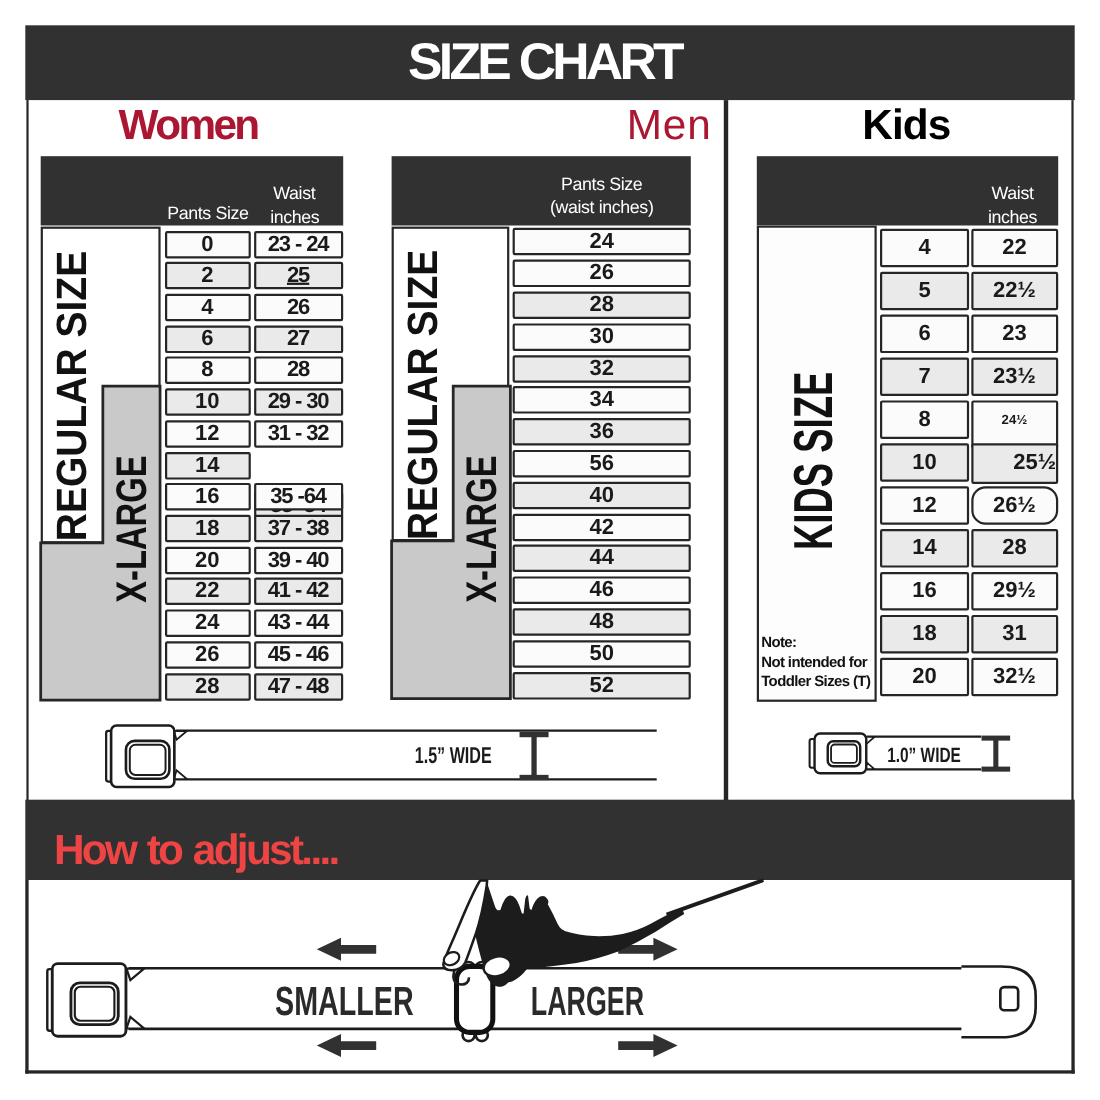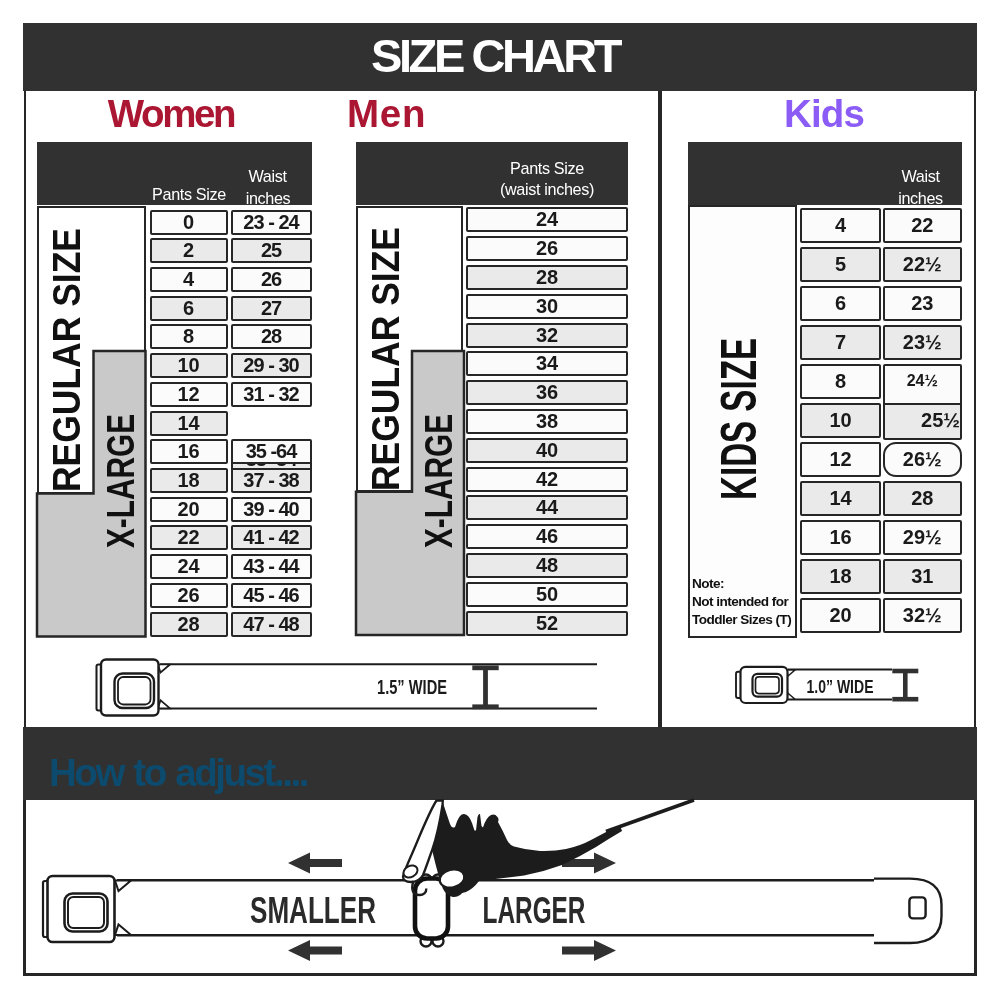--- a/index.html
+++ b/index.html
@@ -8,37 +8,37 @@
   .hdrlbl{position:absolute;color:#fff;text-align:center;}
 </style></head>
 <body>
 <div class="abs" style="left:0;top:0;width:1000px;height:1000px;background:#fff;">
 
 <div class="abs" style="left:23px;top:23px;width:954px;height:68px;background:#313131;"></div>
 <div class="abs" style="left:-5px;top:27.5px;width:1000px;text-align:center;color:#fff;font-size:47px;font-weight:bold;letter-spacing:-3.4px;">SIZE CHART</div>
 <div class="abs" style="left:23.5px;top:91px;width:952.5px;height:640px;border-left:2.6px solid #262626;border-right:2.6px solid #262626;"></div>
 <div class="abs" style="left:658px;top:91px;width:3.6px;height:640px;background:#262626;"></div>
 <div class="abs" style="left:21px;top:92px;width:300px;text-align:center;color:#ab1632;font-size:38.5px;font-weight:bold;letter-spacing:-2.4px;">Women</div>
-<div class="abs" style="left:347px;top:92px;width:300px;text-align:left;color:#ab1632;font-size:38.5px;font-weight:bold;letter-spacing:0.8px;">Men</div>
-<div class="abs" style="left:674px;top:92px;width:300px;text-align:center;color:#8b5cf6;font-size:38.5px;font-weight:bold;letter-spacing:-0.8px;">Kids</div>
+<div class="abs" style="left:347px;top:92px;width:300px;text-align:right;color:#ab1632;font-size:38.5px;font-weight:normal;letter-spacing:0.8px;">Men</div>
+<div class="abs" style="left:674px;top:92px;width:300px;text-align:center;color:#000000;font-size:38.5px;font-weight:bold;letter-spacing:-0.8px;">Kids</div>
 <div class="abs" style="left:37px;top:141.5px;width:275px;height:63.5px;background:#313131;"></div>
 <div class="abs" style="left:356px;top:141.5px;width:272px;height:63.5px;background:#313131;"></div>
 <div class="abs" style="left:687.5px;top:142px;width:274.5px;height:62.5px;background:#313131;"></div>
 <div class="hdrlbl" style="left:109px;top:184.7px;width:160px;font-size:16.2px;letter-spacing:-0.35px;">Pants Size</div>
 <div class="hdrlbl" style="left:187.5px;top:166.7px;width:160px;font-size:16.2px;letter-spacing:-0.35px;">Waist</div>
 <div class="hdrlbl" style="left:188px;top:188.7px;width:160px;font-size:16.2px;letter-spacing:-0.35px;">inches</div>
 <div class="hdrlbl" style="left:467px;top:158.7px;width:160px;font-size:16.2px;letter-spacing:-0.35px;">Pants Size</div>
 <div class="hdrlbl" style="left:467px;top:180.2px;width:160px;font-size:16.2px;letter-spacing:-0.35px;">(waist inches)</div>
 <div class="hdrlbl" style="left:761px;top:184.7px;width:160px;font-size:16.2px;letter-spacing:-0.35px;margin-top:29px;">Size</div>
 <div class="hdrlbl" style="left:840.5px;top:166.7px;width:160px;font-size:16.2px;letter-spacing:-0.35px;">Waist</div>
 <div class="hdrlbl" style="left:840.5px;top:188.7px;width:160px;font-size:16.2px;letter-spacing:-0.35px;">inches</div>
 <div class="cell" style="left:149.5px;top:209.5px;width:78px;height:25.0px;background:#fbfbfb;font-size:20px;line-height:20.5px;">0</div>
 <div class="cell" style="left:230.5px;top:209.5px;width:81px;height:25.0px;background:#fbfbfb;font-size:20px;line-height:20.5px;letter-spacing:-1px;">23 - 24</div>
 <div class="cell" style="left:149.5px;top:238.2px;width:78px;height:25.0px;background:#eaeaea;font-size:20px;line-height:20.5px;">2</div>
-<div class="cell" style="left:230.5px;top:238.2px;width:81px;height:25.0px;background:#eaeaea;font-size:20px;line-height:20.5px;letter-spacing:-1px;">25</div>
+<div class="cell" style="left:230.5px;top:238.2px;width:81px;height:25.0px;background:#eaeaea;font-size:20px;line-height:20.5px;letter-spacing:-1px;text-decoration:underline;">25</div>
 <div class="cell" style="left:149.5px;top:266.9px;width:78px;height:25.0px;background:#fbfbfb;font-size:20px;line-height:20.5px;">4</div>
 <div class="cell" style="left:230.5px;top:266.9px;width:81px;height:25.0px;background:#fbfbfb;font-size:20px;line-height:20.5px;letter-spacing:-1px;">26</div>
 <div class="cell" style="left:149.5px;top:295.7px;width:78px;height:25.0px;background:#eaeaea;font-size:20px;line-height:20.5px;">6</div>
 <div class="cell" style="left:230.5px;top:295.7px;width:81px;height:25.0px;background:#eaeaea;font-size:20px;line-height:20.5px;letter-spacing:-1px;">27</div>
 <div class="cell" style="left:149.5px;top:324.4px;width:78px;height:25.0px;background:#fbfbfb;font-size:20px;line-height:20.5px;">8</div>
 <div class="cell" style="left:230.5px;top:324.4px;width:81px;height:25.0px;background:#fbfbfb;font-size:20px;line-height:20.5px;letter-spacing:-1px;">28</div>
 <div class="cell" style="left:149.5px;top:353.1px;width:78px;height:25.0px;background:#eaeaea;font-size:20px;line-height:20.5px;">10</div>
 <div class="cell" style="left:230.5px;top:353.1px;width:81px;height:25.0px;background:#eaeaea;font-size:20px;line-height:20.5px;letter-spacing:-1px;">29 - 30</div>
 <div class="cell" style="left:149.5px;top:381.8px;width:78px;height:25.0px;background:#fbfbfb;font-size:20px;line-height:20.5px;">12</div>
 <div class="cell" style="left:230.5px;top:381.8px;width:81px;height:25.0px;background:#fbfbfb;font-size:20px;line-height:20.5px;letter-spacing:-1px;">31 - 32</div>
@@ -58,38 +58,38 @@
 <div class="cell" style="left:230.5px;top:582.9px;width:81px;height:25.0px;background:#fbfbfb;font-size:20px;line-height:20.5px;letter-spacing:-1px;">45 - 46</div>
 <div class="cell" style="left:149.5px;top:611.6px;width:78px;height:25.0px;background:#eaeaea;font-size:20px;line-height:20.5px;">28</div>
 <div class="cell" style="left:230.5px;top:611.6px;width:81px;height:25.0px;background:#eaeaea;font-size:20px;line-height:20.5px;letter-spacing:-1px;">47 - 48</div>
 <div class="cell" style="left:466px;top:207.4px;width:162px;height:25.0px;background:#fbfbfb;font-size:20px;line-height:20.5px;">24</div>
 <div class="cell" style="left:466px;top:236.2px;width:162px;height:25.0px;background:#fbfbfb;font-size:20px;line-height:20.5px;">26</div>
 <div class="cell" style="left:466px;top:265.0px;width:162px;height:25.0px;background:#eaeaea;font-size:20px;line-height:20.5px;">28</div>
 <div class="cell" style="left:466px;top:293.8px;width:162px;height:25.0px;background:#fbfbfb;font-size:20px;line-height:20.5px;">30</div>
 <div class="cell" style="left:466px;top:322.6px;width:162px;height:25.0px;background:#eaeaea;font-size:20px;line-height:20.5px;">32</div>
 <div class="cell" style="left:466px;top:351.4px;width:162px;height:25.0px;background:#fbfbfb;font-size:20px;line-height:20.5px;">34</div>
 <div class="cell" style="left:466px;top:380.2px;width:162px;height:25.0px;background:#eaeaea;font-size:20px;line-height:20.5px;">36</div>
-<div class="cell" style="left:466px;top:409.0px;width:162px;height:25.0px;background:#fbfbfb;font-size:20px;line-height:20.5px;">38</div>
+<div class="cell" style="left:466px;top:409.0px;width:162px;height:25.0px;background:#fbfbfb;font-size:20px;line-height:20.5px;">56</div>
 <div class="cell" style="left:466px;top:437.8px;width:162px;height:25.0px;background:#eaeaea;font-size:20px;line-height:20.5px;">40</div>
 <div class="cell" style="left:466px;top:466.6px;width:162px;height:25.0px;background:#fbfbfb;font-size:20px;line-height:20.5px;">42</div>
 <div class="cell" style="left:466px;top:495.4px;width:162px;height:25.0px;background:#eaeaea;font-size:20px;line-height:20.5px;">44</div>
 <div class="cell" style="left:466px;top:524.2px;width:162px;height:25.0px;background:#fbfbfb;font-size:20px;line-height:20.5px;">46</div>
 <div class="cell" style="left:466px;top:553.0px;width:162px;height:25.0px;background:#eaeaea;font-size:20px;line-height:20.5px;">48</div>
 <div class="cell" style="left:466px;top:581.8px;width:162px;height:25.0px;background:#fbfbfb;font-size:20px;line-height:20.5px;">50</div>
 <div class="cell" style="left:466px;top:610.6px;width:162px;height:25.0px;background:#eaeaea;font-size:20px;line-height:20.5px;">52</div>
 <div class="cell" style="left:800px;top:207.8px;width:81px;height:34.8px;background:#fbfbfb;font-size:20px;line-height:30.299999999999997px;">4</div>
 <div class="cell" style="left:882.5px;top:207.8px;width:79.5px;height:34.8px;background:#fbfbfb;font-size:20px;line-height:30.299999999999997px;">22</div>
 <div class="cell" style="left:800px;top:246.8px;width:81px;height:34.8px;background:#eaeaea;font-size:20px;line-height:30.299999999999997px;">5</div>
 <div class="cell" style="left:882.5px;top:246.8px;width:79.5px;height:34.8px;background:#eaeaea;font-size:20px;line-height:30.299999999999997px;">22½</div>
 <div class="cell" style="left:800px;top:285.8px;width:81px;height:34.8px;background:#fbfbfb;font-size:20px;line-height:30.299999999999997px;">6</div>
 <div class="cell" style="left:882.5px;top:285.8px;width:79.5px;height:34.8px;background:#fbfbfb;font-size:20px;line-height:30.299999999999997px;">23</div>
 <div class="cell" style="left:800px;top:324.8px;width:81px;height:34.8px;background:#eaeaea;font-size:20px;line-height:30.299999999999997px;">7</div>
 <div class="cell" style="left:882.5px;top:324.8px;width:79.5px;height:34.8px;background:#eaeaea;font-size:20px;line-height:30.299999999999997px;">23½</div>
 <div class="cell" style="left:800px;top:363.8px;width:81px;height:34.8px;background:#fbfbfb;font-size:20px;line-height:30.299999999999997px;">8</div>
-<div class="cell" style="left:882.5px;top:363.8px;width:79.5px;height:44px;background:#fbfbfb;font-size:16px;line-height:30.299999999999997px;">24½</div>
+<div class="cell" style="left:882.5px;top:363.8px;width:79.5px;height:44px;background:#fbfbfb;font-size:12px;line-height:30.299999999999997px;">24½</div>
 <div class="cell" style="left:800px;top:402.8px;width:81px;height:34.8px;background:#eaeaea;font-size:20px;line-height:30.299999999999997px;">10</div>
 <div class="cell" style="left:882.5px;top:402.8px;width:79.5px;height:37px;background:#eaeaea;font-size:20px;line-height:30.299999999999997px;text-align:right;">25½</div>
 <div class="cell" style="left:800px;top:441.8px;width:81px;height:34.8px;background:#fbfbfb;font-size:20px;line-height:30.299999999999997px;">12</div>
 <div class="cell" style="left:882.5px;top:441.8px;width:79.5px;height:34.8px;background:#fbfbfb;font-size:20px;line-height:30.299999999999997px;border-radius:13px;">26½</div>
 <div class="cell" style="left:800px;top:480.8px;width:81px;height:34.8px;background:#eaeaea;font-size:20px;line-height:30.299999999999997px;">14</div>
 <div class="cell" style="left:882.5px;top:480.8px;width:79.5px;height:34.8px;background:#eaeaea;font-size:20px;line-height:30.299999999999997px;">28</div>
 <div class="cell" style="left:800px;top:519.8px;width:81px;height:34.8px;background:#fbfbfb;font-size:20px;line-height:30.299999999999997px;">16</div>
 <div class="cell" style="left:882.5px;top:519.8px;width:79.5px;height:34.8px;background:#fbfbfb;font-size:20px;line-height:30.299999999999997px;">29½</div>
 <div class="cell" style="left:800px;top:558.8px;width:81px;height:34.8px;background:#eaeaea;font-size:20px;line-height:30.299999999999997px;">18</div>
 <div class="cell" style="left:882.5px;top:558.8px;width:79.5px;height:34.8px;background:#eaeaea;font-size:20px;line-height:30.299999999999997px;">31</div>
@@ -124,21 +124,21 @@
 <rect x="736.0" y="671.8" width="10" height="26.200000000000003" rx="2" fill="#fff" stroke="#1c1c1c" stroke-width="1.87"></rect>
       <rect x="740.5" y="666.8" width="47" height="36.2" rx="5" fill="#fff" stroke="#1c1c1c" stroke-width="2.2"></rect>
       <rect x="752.5" y="673.8" width="29.5" height="22.8" rx="5" fill="#fff" stroke="#1c1c1c" stroke-width="2.2"></rect>
       <rect x="755.5" y="676.8" width="23.5" height="16.8" rx="3.25" fill="none" stroke="#1c1c1c" stroke-width="1.6500000000000001"></rect>
 <line x1="892.3" y1="671" x2="918.3" y2="671" stroke="#313131" stroke-width="4.6"></line>
       <line x1="892.3" y1="699.2" x2="918.3" y2="699.2" stroke="#313131" stroke-width="4.6"></line>
       <line x1="905.3" y1="671" x2="905.3" y2="699.2" stroke="#313131" stroke-width="4.6"></line>
 <text x="840" y="693" font-size="19" font-weight="bold" fill="#1a1a1a" text-anchor="middle" textLength="67" lengthAdjust="spacingAndGlyphs" font-family="Liberation Sans,sans-serif">1.0” WIDE</text>
 </svg>
 <div class="abs" style="left:23px;top:727px;width:954px;height:73px;background:#313131;"></div>
-<div class="abs" style="left:49px;top:751px;color:#0c4a6e;font-size:38.5px;font-weight:bold;letter-spacing:-2.45px;word-spacing:2.2px;">How to adjust....</div>
+<div class="abs" style="left:49px;top:751px;color:#ef4444;font-size:38.5px;font-weight:bold;letter-spacing:-2.45px;word-spacing:2.2px;">How to adjust....</div>
 <div class="abs" style="left:23px;top:800px;width:953.5px;height:176px;border:3.4px solid #262626;border-top:none;background:#fff;"></div>
 <svg class="abs" style="left:0;top:0;" width="1000" height="1000" viewBox="0 0 1000 1000">
 <path d="M117 880.2 L877 880.2 M117 935.3 L877 935.3" stroke="#1c1c1c" stroke-width="2.4" fill="none"></path>
 <path d="M115 880.5 L131 880.5 L118.5 891 Z M115 935 L131 935 L118.5 924.5 Z" fill="#fff" stroke="#1c1c1c" stroke-width="2"></path>
 <path d="M874 878.6 L910 878.6 Q941.5 878.6 941.5 905 L941.5 916 Q941.5 943 910 943 L874 943" fill="#fff" stroke="#1c1c1c" stroke-width="2.4"></path>
 <rect x="909.4" y="897.4" width="16.2" height="21" rx="3.5" fill="#fff" stroke="#1c1c1c" stroke-width="2.4"></rect>
 <rect x="43.0" y="881" width="10" height="56" rx="2" fill="#fff" stroke="#1c1c1c" stroke-width="2.21"></rect>
       <rect x="47.5" y="876" width="67" height="66" rx="5" fill="#fff" stroke="#1c1c1c" stroke-width="2.6"></rect>
       <rect x="64.5" y="893.5" width="43" height="38" rx="8" fill="#fff" stroke="#1c1c1c" stroke-width="2.6"></rect>
       <rect x="68.0" y="897.0" width="36.0" height="31.0" rx="5.2" fill="none" stroke="#1c1c1c" stroke-width="1.9500000000000002"></rect>

